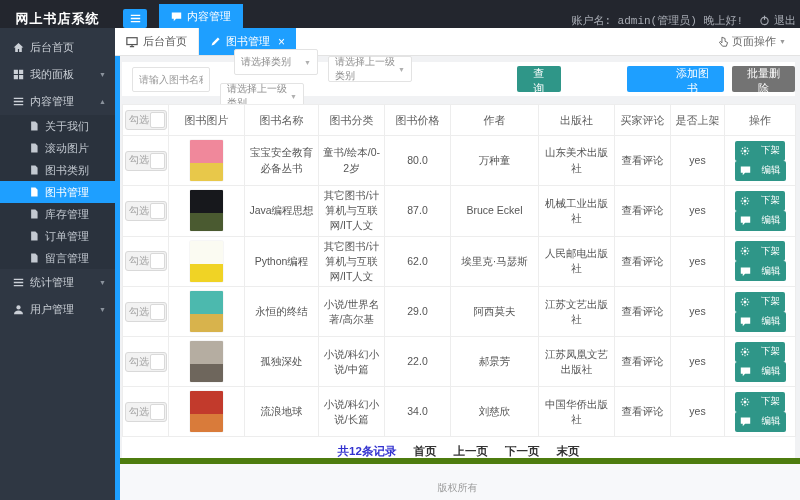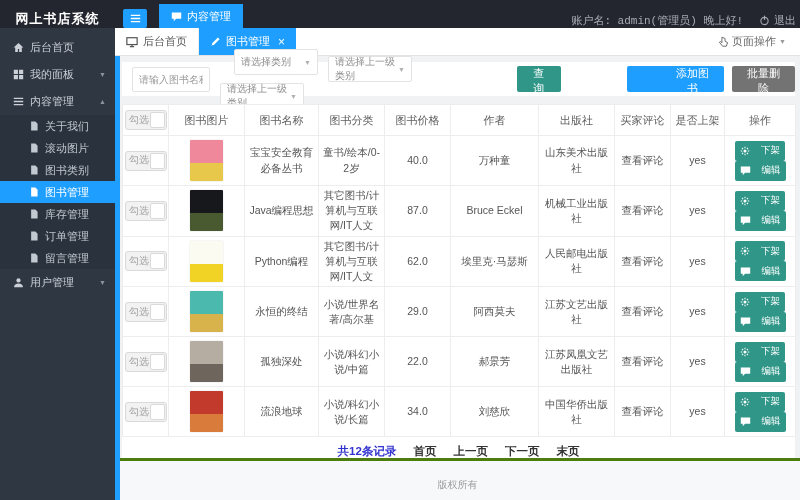--- a/index.html
+++ b/index.html
@@ -56,21 +56,21 @@
   .cover { width:33px; height:41px; margin:2px auto; border-radius:1px; box-shadow:0 0 1px rgba(0,0,0,.35); }
   .mini-btn { display:inline-flex; align-items:center; gap:11px; background:#2F9688; color:#fff; font-size:9.5px; height:20px; padding:0 5px; border:none; border-radius:2px; cursor:pointer; margin:0 1px; font-family:inherit; }
   .comments-link { cursor:pointer; }
 
   
   .pagination { height:29px; display:flex; align-items:center; justify-content:center; gap:17px; font-size:11.5px; font-weight:bold; color:#333; }
   .pg-count { color:#3232cf; }
   .pg-link { cursor:pointer; }
 
   
-  .footer { position:absolute; left:115px; right:0; bottom:0; height:42px; background:#f7f8fa; border-top:3px solid #4d7c0f; }
+  .footer { position:absolute; left:115px; right:0; bottom:0; height:42px; background:#f7f8fa; border-top:6px solid #4d7c0f; }
   .footer-text { text-align:center; padding-top:17px; color:#9a9a9a; font-size:10px; }
   .watermark { position:absolute; right:0; bottom:5px; color:#d5d5d5; font-size:15px; white-space:nowrap; }
 </style>
 </head>
 <body>
 
 <div class="header">
   <div class="logo">网上书店系统</div>
   <div class="hamburger-btn">
     <span class="ic">
@@ -177,20 +177,29 @@
       </span>
       <span>订单管理</span>
     </div>
     <div class="side-item sub">
       <span class="ic">
         <svg width="10" height="10" viewBox="0 0 14 14">
           <path d="M3 .8h6l3 3v9.4H3z" fill="currentColor"></path>
         </svg>
       </span>
       <span>留言管理</span>
+    </div>
+    <div class="side-item">
+      <span class="ic">
+        <svg width="11" height="11" viewBox="0 0 14 14">
+          <path d="M1 3h12M1 7h12M1 11h12" stroke="currentColor" stroke-width="1.8" fill="none"></path>
+        </svg>
+      </span>
+      <span>统计管理</span>
+      <span class="chev">▼</span>
     </div>
     <div class="side-item">
       <span class="ic">
         <svg width="11" height="11" viewBox="0 0 14 14">
           <circle cx="7" cy="4.3" r="2.7" fill="currentColor"></circle>
           <path d="M1.3 13c0-3.1 2.6-4.6 5.7-4.6S12.7 9.9 12.7 13z" fill="currentColor"></path>
         </svg>
       </span>
       <span>用户管理</span>
       <span class="chev">▼</span>
@@ -284,21 +293,21 @@
       <span class="switch">
         <span class="sw-label">勾选</span>
         <span class="knob"></span>
       </span>
     </td>
     <td>
             <div class="cover" style="background: linear-gradient(rgb(240, 136, 155) 0%, rgb(240, 136, 155) 55%, rgb(232, 200, 74) 55%, rgb(232, 200, 74) 100%);"></div>
           </td>
     <td>宝宝安全教育必备丛书</td>
     <td>童书/绘本/0-2岁</td>
-    <td>40.0</td>
+    <td>80.0</td>
     <td>万种童</td>
     <td>山东美术出版社</td>
     <td><span class="comments-link">查看评论</span></td>
     <td>yes</td>
     <td>
       <button class="mini-btn">
         <span class="ic">
                 <svg width="10" height="10" viewBox="0 0 14 14">
                   <circle cx="7" cy="7" r="2.1" fill="currentColor"></circle>
                   <g stroke="currentColor" stroke-width="1.5">

